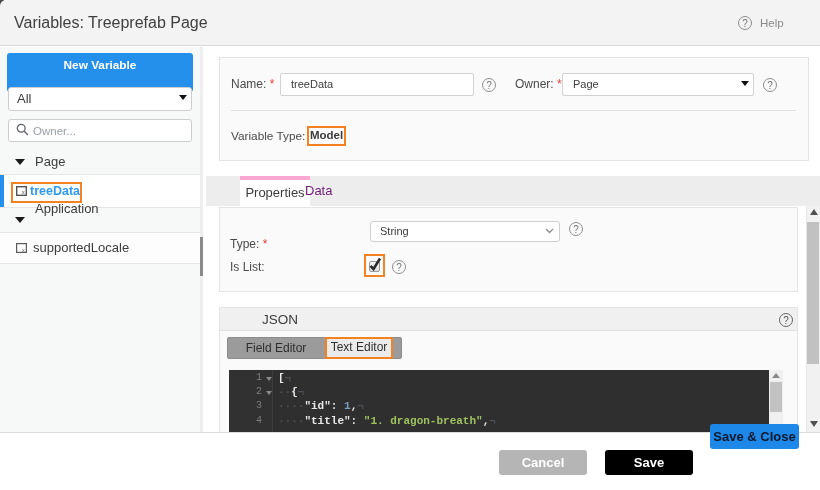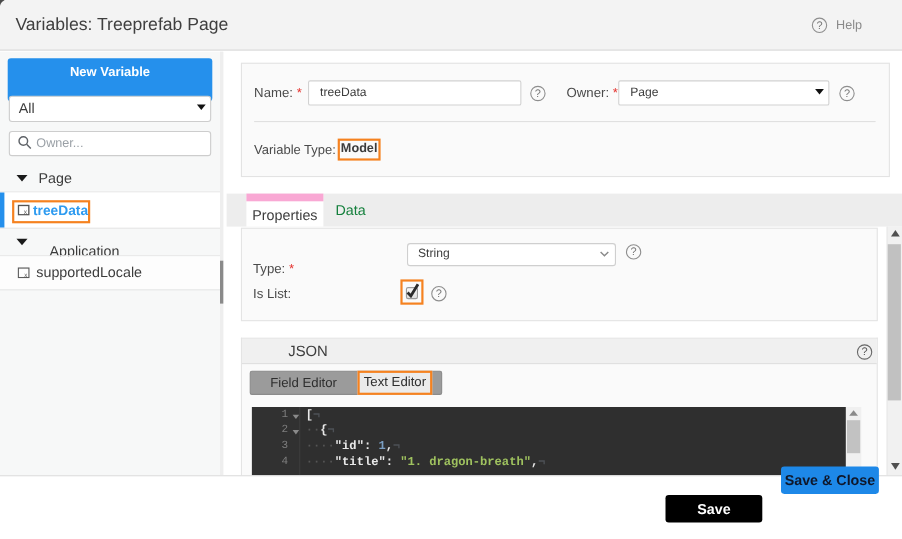--- a/index.html
+++ b/index.html
@@ -47,21 +47,21 @@
   <div class="abs" style="left:0;top:175px;width:4px;height:32px;background:#2590ec;"></div>
   <div class="abs" style="left:11px;top:182px;width:71px;height:21px;border:2.5px solid #f58220;"></div>
   <svg class="abs" style="left:16px;top:186px;" width="11" height="10" viewBox="0 0 11 10">
     <rect x="0.7" y="0.7" width="9.6" height="8.6" fill="none" stroke="#555" stroke-width="1.4"></rect>
     <text x="7.2" y="8.3" font-size="6" fill="#555" text-anchor="middle" font-family="Liberation Sans">x</text>
   </svg>
   <div class="abs" style="left:30px;top:180px;height:22px;line-height:22px;font-size:12.5px;font-weight:bold;color:#2e9bf0;">treeData</div>
   <div class="abs" style="left:0;top:207px;width:200px;height:1px;background:#e6e6e6;"></div>
 
   <div class="abs" style="left:15px;top:217px;width:0;height:0;border-left:5px solid transparent;border-right:5px solid transparent;border-top:6px solid #1a1a1a;"></div>
-  <div class="abs" style="left:35px;top:218px;height:22px;line-height:22px;font-size:13px;color:#3c3c3c;margin-left:10px;">Application</div>
+  <div class="abs" style="left:35px;top:198px;height:22px;line-height:22px;font-size:13px;color:#3c3c3c;">Application</div>
   <div class="abs" style="left:0;top:232px;width:200px;height:1px;background:#e6e6e6;"></div>
 
   <div class="abs" style="left:0;top:233px;width:200px;height:30px;background:#fdfdfd;"></div>
   <svg class="abs" style="left:16px;top:243px;" width="11" height="10" viewBox="0 0 11 10">
     <rect x="0.6" y="0.6" width="9.8" height="8.8" fill="none" stroke="#5a5a5a" stroke-width="1.2"></rect>
     <text x="7.4" y="8.6" font-size="5.5" fill="#5a5a5a" text-anchor="middle" font-family="Liberation Sans">x</text>
   </svg>
   <div class="abs" style="left:33px;top:237px;height:22px;line-height:22px;font-size:13px;color:#3c3c3c;">supportedLocale</div>
   <div class="abs" style="left:0;top:263px;width:200px;height:1px;background:#e6e6e6;"></div>
 
@@ -73,22 +73,22 @@
   <div class="abs" style="left:515px;top:73px;height:23px;line-height:23px;font-size:12px;color:#4a4a4a;">Owner: <span style="color:#e53935;">*</span></div>
   <div class="abs" style="left:562px;top:73px;width:192px;height:23px;background:#fff;border:1px solid #d2d2d2;border-radius:2px;"></div>
   <div class="abs" style="left:573px;top:73px;height:23px;line-height:23px;font-size:11px;color:#3c3c3c;">Page</div>
   <div class="abs" style="left:741px;top:81px;width:0;height:0;border-left:4px solid transparent;border-right:4px solid transparent;border-top:5px solid #111;"></div>
   <div class="qicon" style="left:763px;top:78px;">?</div>
   <div class="abs" style="left:231px;top:110px;width:565px;height:1px;background:#e0e0e0;"></div>
   <div class="abs" style="left:231px;top:125px;height:22px;line-height:22px;font-size:11.8px;color:#4a4a4a;">Variable Type:</div>
   <div class="abs" style="left:307px;top:126px;width:39px;height:20px;border:2.5px solid #f58220;font-size:11.5px;font-weight:bold;color:#3c3c3c;text-align:center;line-height:15px;">Model</div>
 
   <div class="abs" style="left:206px;top:176px;width:614px;height:30px;background:#ededed;"></div>
-  <div class="abs" style="left:224px;top:176px;width:70px;height:30px;background:#fff;border-top:7px solid #f9a8d4;text-align:center;line-height:26px;font-size:13px;color:#3c3c3c;">Properties</div>
-  <div class="abs" style="left:305px;top:176px;height:30px;line-height:30px;font-size:13px;color:#15803d;">Data</div>
+  <div class="abs" style="left:240px;top:176px;width:70px;height:30px;background:#fff;border-top:4px solid #f9a8d4;text-align:center;line-height:26px;font-size:13px;color:#3c3c3c;">Properties</div>
+  <div class="abs" style="left:305px;top:176px;height:30px;line-height:30px;font-size:13px;color:#701a75;">Data</div>
 
   <div class="abs" style="left:219px;top:207px;width:579px;height:85px;background:#fafafa;border:1px solid #e4e4e4;"></div>
   <div class="abs" style="left:230px;top:218px;height:22px;line-height:22px;font-size:12px;color:#4a4a4a;margin-top:15px;">Type: <span style="color:#e53935;">*</span></div>
   <div class="abs" style="left:370px;top:221px;width:190px;height:21px;background:#fff;border:1px solid #cfcfcf;border-radius:3px;"></div>
   <div class="abs" style="left:380px;top:221px;height:21px;line-height:21px;font-size:11px;color:#3c3c3c;">String</div>
   <svg class="abs" style="left:545px;top:228px;" width="9" height="6" viewBox="0 0 9 6">
     <polyline points="1,1 4.5,4.5 8,1" fill="none" stroke="#8a8a8a" stroke-width="1.3"></polyline>
   </svg>
   <div class="qicon" style="left:569px;top:222px;">?</div>
   <div class="abs" style="left:230px;top:256px;height:22px;line-height:22px;font-size:12px;color:#4a4a4a;">Is List:</div>
@@ -121,16 +121,17 @@
       <div style="width:0;height:0;border-left:4px solid transparent;border-right:4px solid transparent;border-bottom:5px solid #8a8a8a;"></div>
     </div>
   <div class="abs" style="left:770px;top:382px;width:12px;height:30px;background:#c2c2c2;"></div>
 
   <div class="abs" style="left:806px;top:206px;width:14px;height:226px;background:#f1f1f1;border-left:1px solid #e8e8e8;"></div>
   <div class="abs" style="left:810px;top:209px;width:0;height:0;border-left:4px solid transparent;border-right:4px solid transparent;border-bottom:6px solid #505050;"></div>
   <div class="abs" style="left:807px;top:222px;width:12px;height:142px;background:#c1c1c1;"></div>
   <div class="abs" style="left:810px;top:421px;width:0;height:0;border-left:4px solid transparent;border-right:4px solid transparent;border-top:6px solid #505050;"></div>
 
   <div class="abs" style="left:0;top:432px;width:820px;height:1px;background:#dcdcdc;"></div>
+  <div class="abs" style="left:499px;top:450px;width:88px;height:25px;background:#b5b5b5;border-radius:3px;color:#fff;font-weight:bold;font-size:13px;text-align:center;line-height:25px;">Cancel</div>
   <div class="abs" style="left:605px;top:450px;width:88px;height:25px;background:#000000;border-radius:3px;color:#fff;font-weight:bold;font-size:13px;text-align:center;line-height:25px;">Save</div>
   <div class="abs" style="left:710px;top:424px;width:89px;height:25px;background:#1d88e8;border-radius:3px;color:#0f172a;font-weight:bold;font-size:13px;text-align:center;line-height:25px;">Save &amp; Close</div>
 
 </div>
 
 </body></html>

